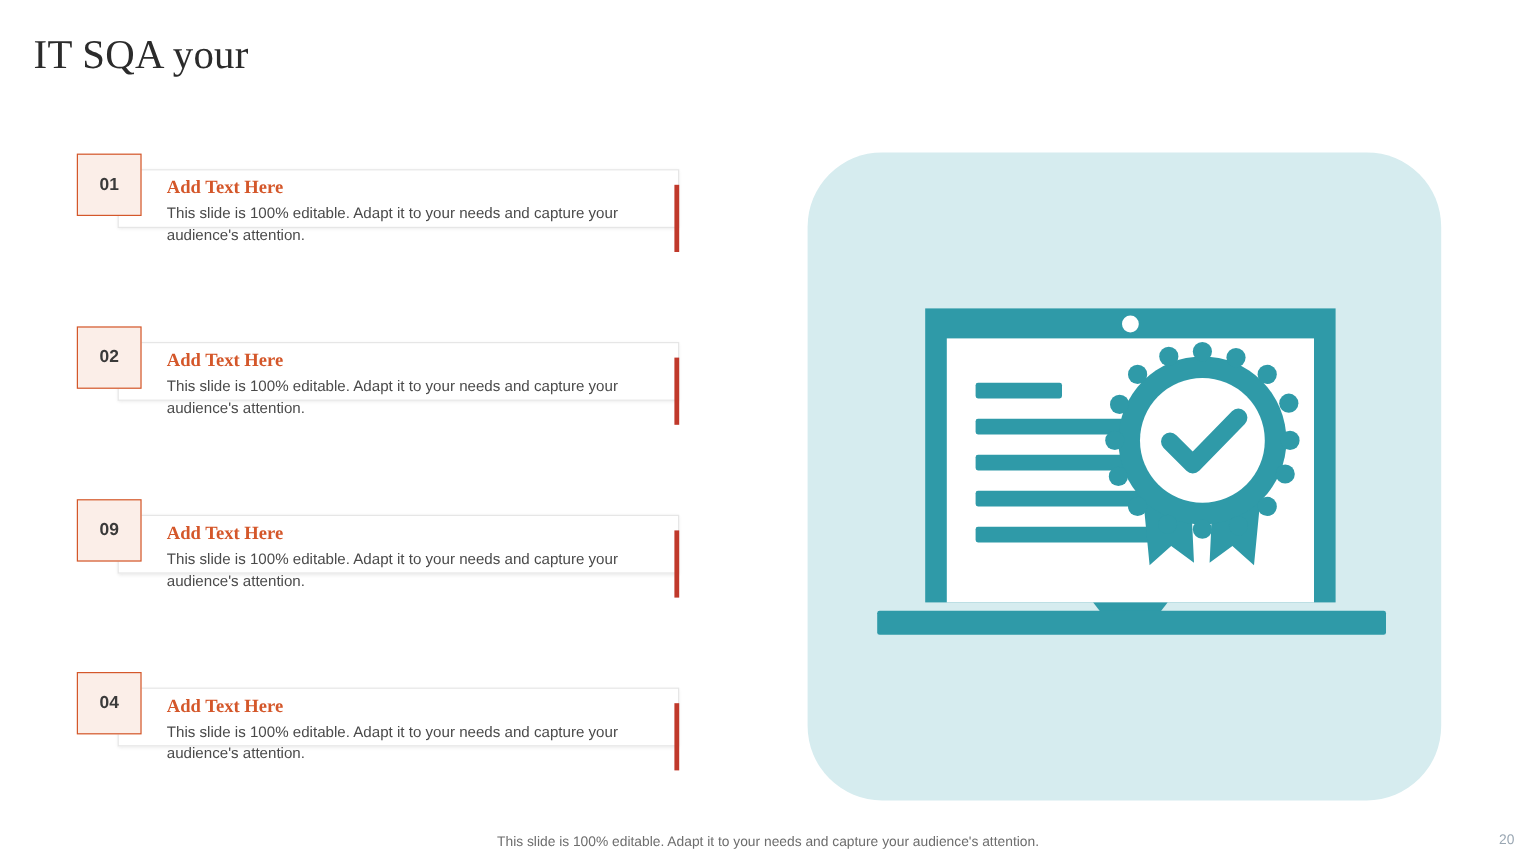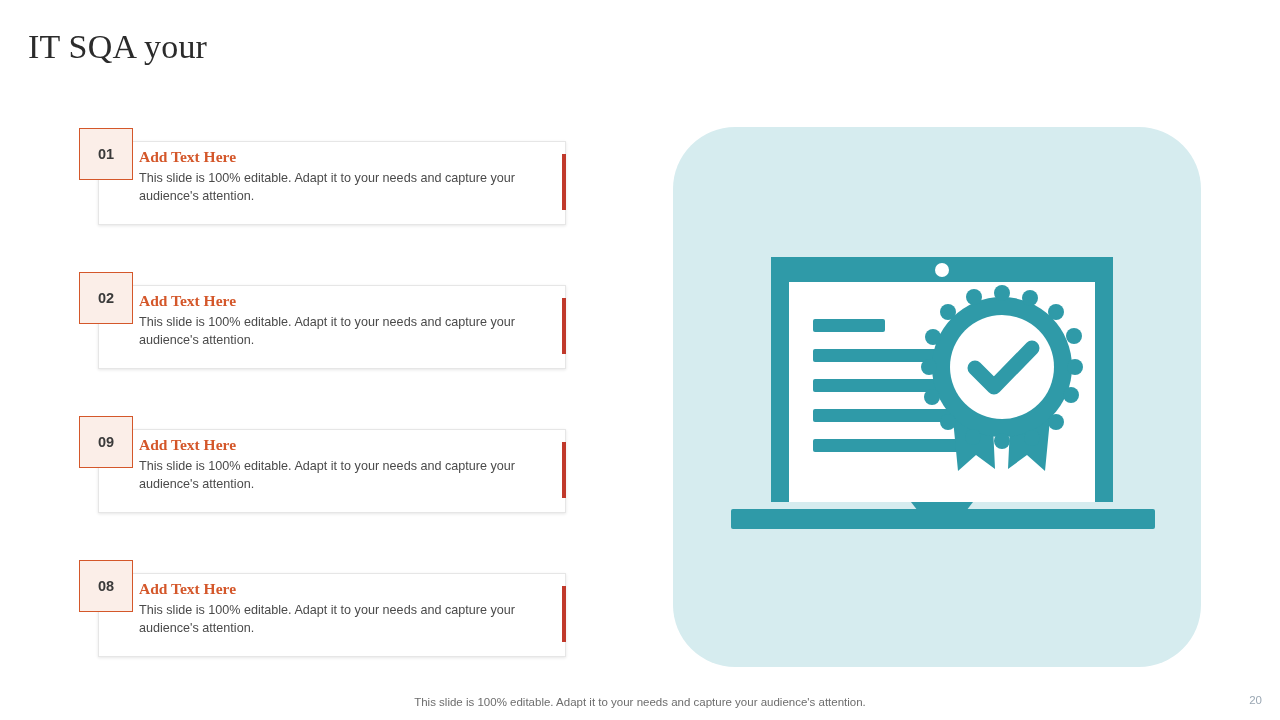--- a/index.html
+++ b/index.html
@@ -36,21 +36,21 @@
   .list-item {
     position: relative;
     height: 78px;
     margin-bottom: 66px;
   }
   .item-card {
     position: absolute;
     left: 34px;
     top: 13px;
     width: 468px;
-    height: 84px;
+    height: 49px;
     background: #ffffff;
     border: 1px solid #e6e6e6;
     box-shadow: 0 1px 3px rgba(0,0,0,0.10);
     box-sizing: border-box;
   }
   .card-accent {
     position: absolute;
     right: -1px;
     top: 12px;
     width: 4px;
@@ -85,21 +85,20 @@
     background: #fbeee8;
     border: 1.6px solid #d4572a;
     box-sizing: border-box;
     display: flex;
     align-items: center;
     justify-content: center;
     font-family: "Liberation Sans", sans-serif;
     font-weight: bold;
     font-size: 14.5px;
     color: #3a3a3a;
-    margin-left: 15px;
   }
 
   
   .illus-panel {
     position: absolute;
     left: 673px;
     top: 127px;
     width: 528px;
     height: 540px;
     background: #d6ecef;
@@ -173,21 +172,21 @@
   </div>
 
   <div class="list-item">
     <div class="item-card">
       <div class="card-accent"></div>
       <div class="card-text">
         <div class="card-heading">Add Text Here</div>
         <div class="card-body">This slide is 100% editable. Adapt it to your needs and capture your audience's attention.</div>
       </div>
     </div>
-    <div class="num-badge">08</div>
+    <div class="num-badge">04</div>
   </div>
 
 </div>
 
 <div class="illus-panel">
   <svg class="illus-svg" width="528" height="540" viewBox="0 0 528 540">
 
     <rect x="98" y="130" width="342" height="245" fill="#2f9aa8"></rect>
 
     <rect x="116" y="155" width="306" height="220" fill="#ffffff"></rect>

